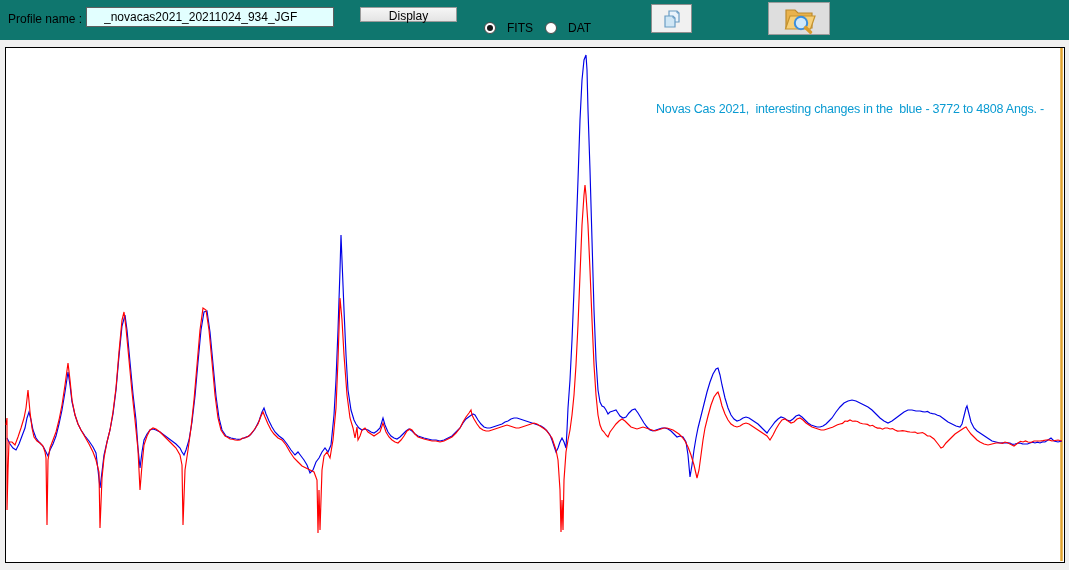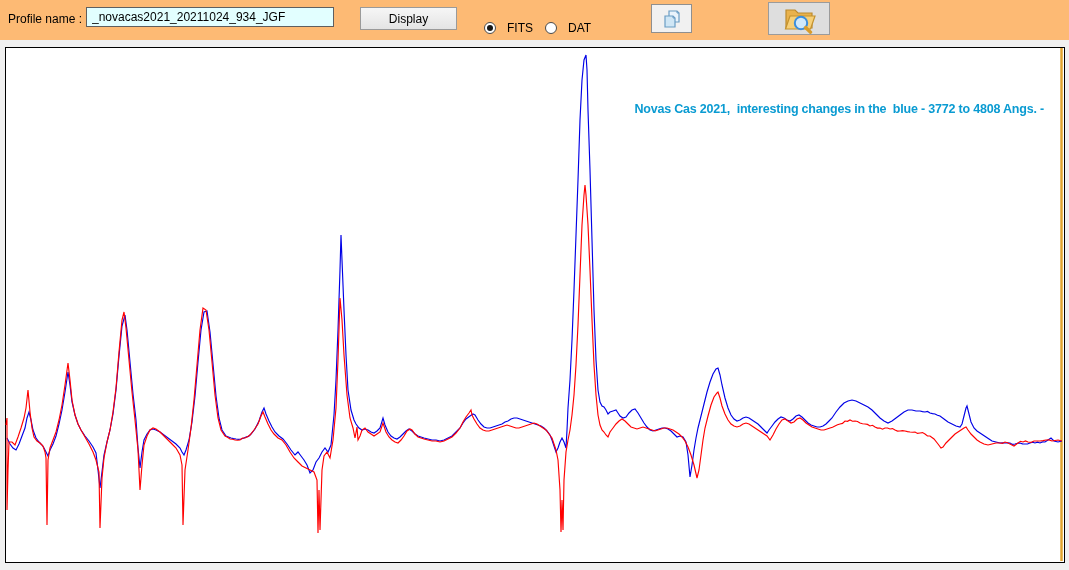--- a/index.html
+++ b/index.html
@@ -2,50 +2,50 @@
 <html><head>
 <meta charset="utf-8">
 <style>
   html,body{margin:0;padding:0;}
   body{
     width:1069px;height:570px;position:relative;overflow:hidden;
     background:#f0f0f0;
     font-family:"Liberation Sans", sans-serif;
   }
   
-  .toolbar{position:absolute;left:0;top:0;width:1069px;height:40px;background:#fdba74;}
+  .toolbar{position:absolute;left:0;top:0;width:1069px;height:40px;background:#0f766e;}
   .profile-label{position:absolute;left:8px;top:12px;font-size:12px;color:#000;white-space:pre;}
   .profile-input{
     position:absolute;left:86px;top:7px;width:248px;height:20px;
     background:#e2ffff;border:1px solid #5f5f5f;box-sizing:border-box;
-    font-family:"Liberation Sans",sans-serif;font-size:12px;padding:0 5px;color:#000;
+    font-family:"Liberation Sans",sans-serif;font-size:12px;padding:0 17px;color:#000;
   }
   .display-btn{
-    position:absolute;left:360px;top:7px;width:97px;height:23px;
+    position:absolute;left:360px;top:7px;width:97px;height:15px;
     background:linear-gradient(#f6f6f6,#e4e4e4);border:1px solid #9a9a9a;
     font-family:"Liberation Sans",sans-serif;font-size:12px;color:#000;
   }
   .radio{position:absolute;top:21px;display:flex;align-items:center;gap:11px;cursor:default;}
   .radio-fits{left:484px;}
   .radio-dat{left:545px;}
   .rb{width:12px;height:12px;border-radius:50%;background:#fff;border:1px solid #4a4a4a;box-sizing:border-box;position:relative;}
   .rb.checked::after{content:"";position:absolute;left:2px;top:2px;width:6px;height:6px;border-radius:50%;background:#161616;}
   .radio-label{font-size:12px;color:#000;}
   .icon-btn{position:absolute;padding:0;display:flex;align-items:center;justify-content:center;}
   .copy-btn{left:651px;top:4px;width:41px;height:29px;background:#f1f1f1;border:1px solid #8f8f8f;}
   .folder-btn{left:768px;top:2px;width:62px;height:33px;background:#dedede;border:1px solid #9b9b9b;}
   
   .plot{
     position:absolute;left:5px;top:47px;width:1058px;height:514px;
     background:#ffffff;border:1px solid #000;box-sizing:content-box;
   }
   #chart{position:absolute;left:0;top:0;width:1069px;height:570px;pointer-events:none;}
   .annotation{
     position:absolute;top:57px;left:300px;right:25px;text-align:right;
-    font-weight:bold;font-size:12.5px;line-height:21px;letter-spacing:-0.2px;
+    font-weight:normal;font-size:12.5px;line-height:21px;letter-spacing:-0.2px;
     pointer-events:none;white-space:pre;
   }
 </style>
 </head>
 <body>
 
 <div class="toolbar">
   <span class="profile-label">Profile name :</span>
   <input class="profile-input" type="text" value="_novacas2021_20211024_934_JGF" style="">
   <button class="display-btn">Display</button>

